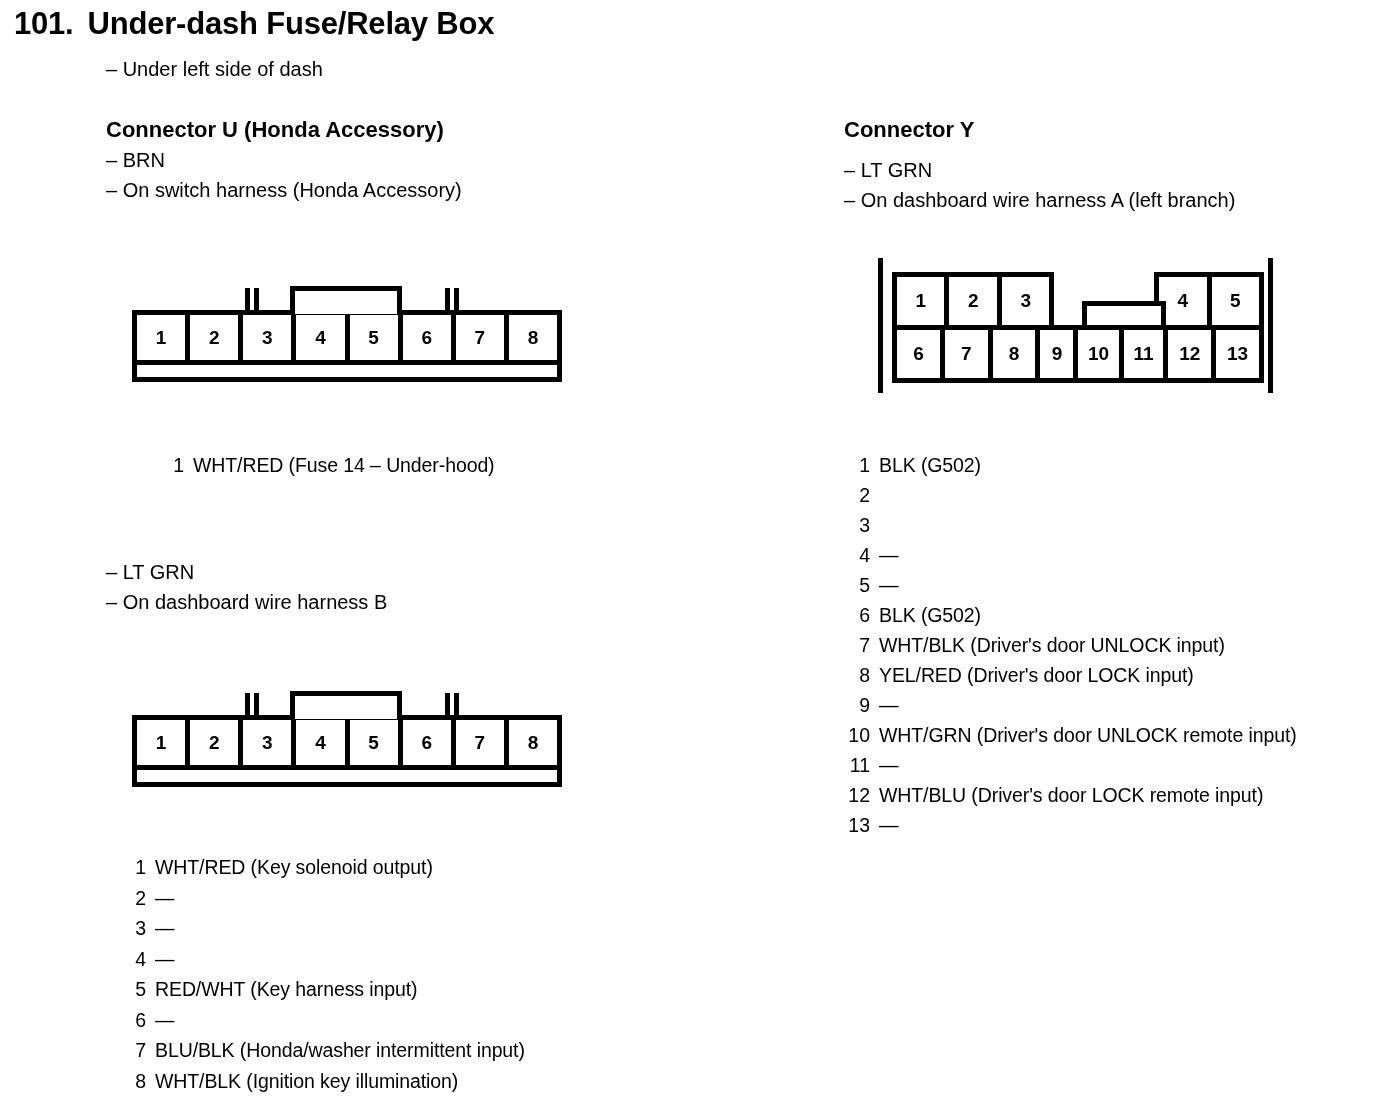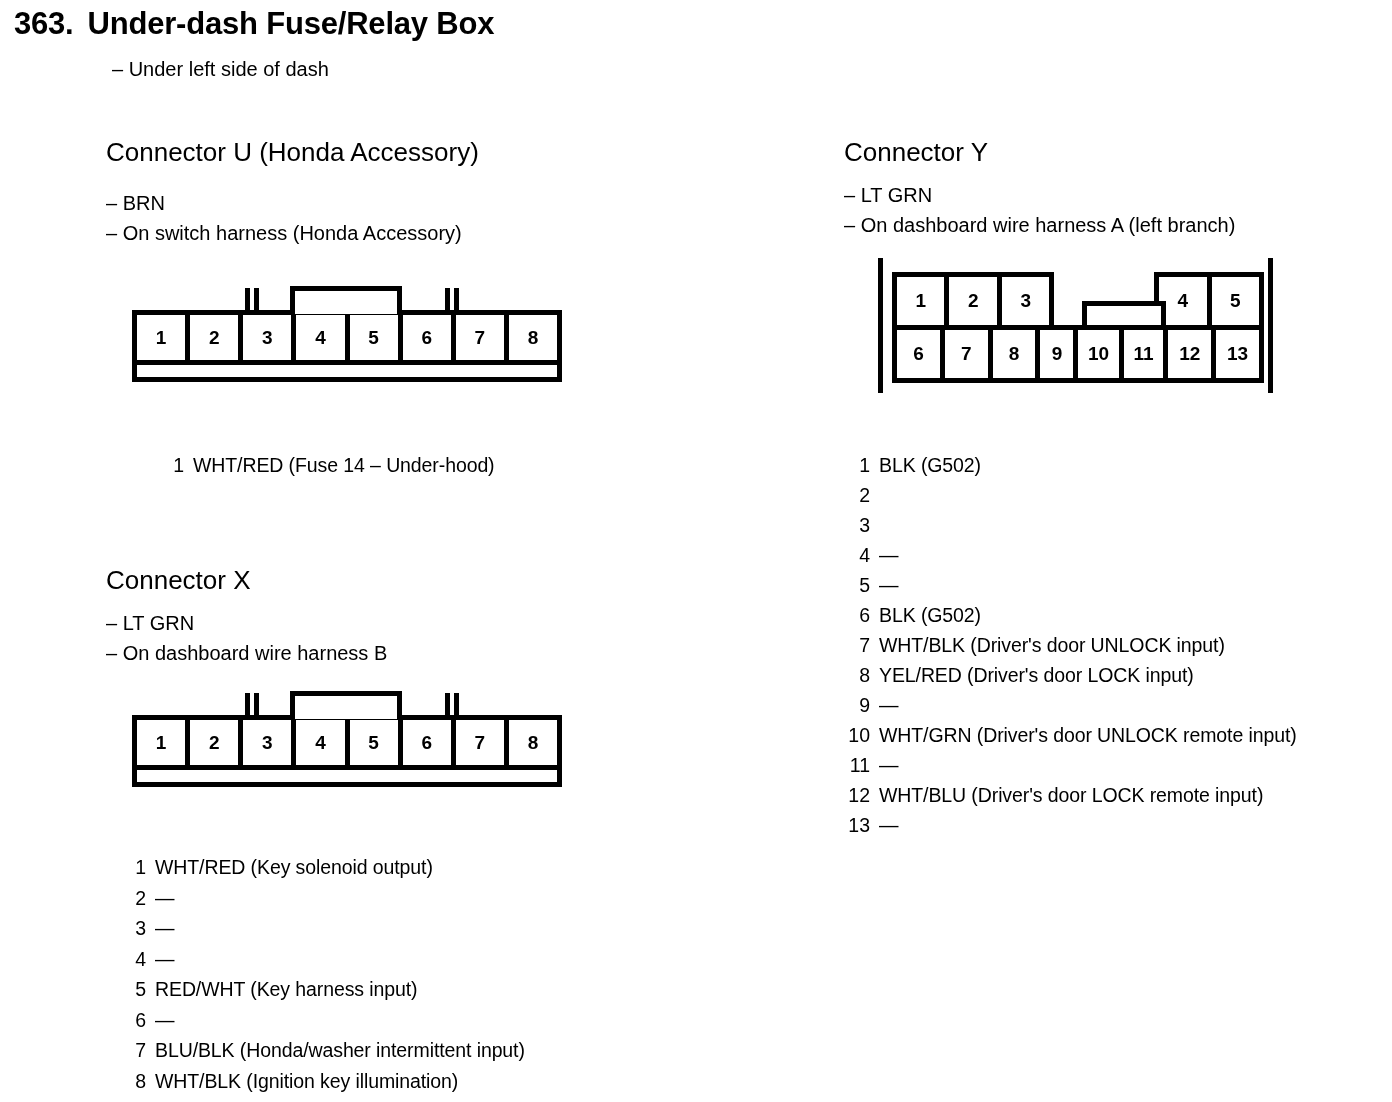--- a/index.html
+++ b/index.html
@@ -24,35 +24,34 @@
     top: 6px;
     font-size: 31px;
     font-weight: bold;
     letter-spacing: -0.2px;
     white-space: nowrap;
   }
   .page-title .num { margin-right: 14px; }
 
   .page-subtitle {
     position: absolute;
-    left: 112px;
+    left: 106px;
     top: 58px;
     font-size: 20px;
     white-space: nowrap;
   }
 
   
   .col-left  { position: absolute; left: 106px; top: 0; width: 700px; }
   .col-right { position: absolute; left: 836px; top: 0; width: 540px; }
 
   .section-head {
-    font-size: 26px;
-    font-weight: normal;
+    font-size: 22px;
+    font-weight: bold;
     white-space: nowrap;
-    margin-top: 20px;
   }
   .section-sub {
     font-size: 20px;
     white-space: nowrap;
     line-height: 30px;
   }
 
   
   .pin-list { font-size: 19.5px; }
   .pin-row {
@@ -233,29 +232,29 @@
     box-sizing: border-box;
     border: 5px solid #000;
     border-bottom: none;
     background: #fff;
   }
 </style>
 </head>
 <body>
 
 <div class="page-title">
-  <span class="num">363.</span><span>Under-dash Fuse/Relay Box</span>
+  <span class="num">101.</span><span>Under-dash Fuse/Relay Box</span>
 </div>
 <div class="page-subtitle">– Under left side of dash</div>
 
 <div class="col-left">
 
   <div style="position:absolute; left:0; top:117px;">
     <div class="section-head">Connector U (Honda Accessory)</div>
-    <div class="section-sub" style="margin-top:20px;">– BRN</div>
+    <div class="section-sub" style="margin-top:2px;">– BRN</div>
     <div class="section-sub">– On switch harness (Honda Accessory)</div>
   </div>
 
   <div class="conn-wrap" style="position:absolute; left:26px; top:278px;">
     <div class="conn8">
       <div class="skirt"></div>
       <div class="body"></div>
       <div class="tab-thin t1"></div>
       <div class="tab-wide"></div>
       <div class="tab-thin t2"></div>
@@ -273,21 +272,20 @@
   </div>
 
   <div class="pin-list list-loose" style="position:absolute; left:52px; top:450px;">
     <div class="pin-row">
       <span class="pin-no">1</span>
       <span class="pin-desc">WHT/RED (Fuse 14 – Under-hood)</span>
     </div>
   </div>
 
   <div style="position:absolute; left:0; top:545px;">
-    <div class="section-head">Connector X</div>
     <div class="section-sub" style="margin-top:12px;">– LT GRN</div>
     <div class="section-sub">– On dashboard wire harness B</div>
   </div>
 
   <div class="conn-wrap" style="position:absolute; left:26px; top:683px;">
     <div class="conn8">
       <div class="skirt"></div>
       <div class="body"></div>
       <div class="tab-thin t1"></div>
       <div class="tab-wide"></div>

